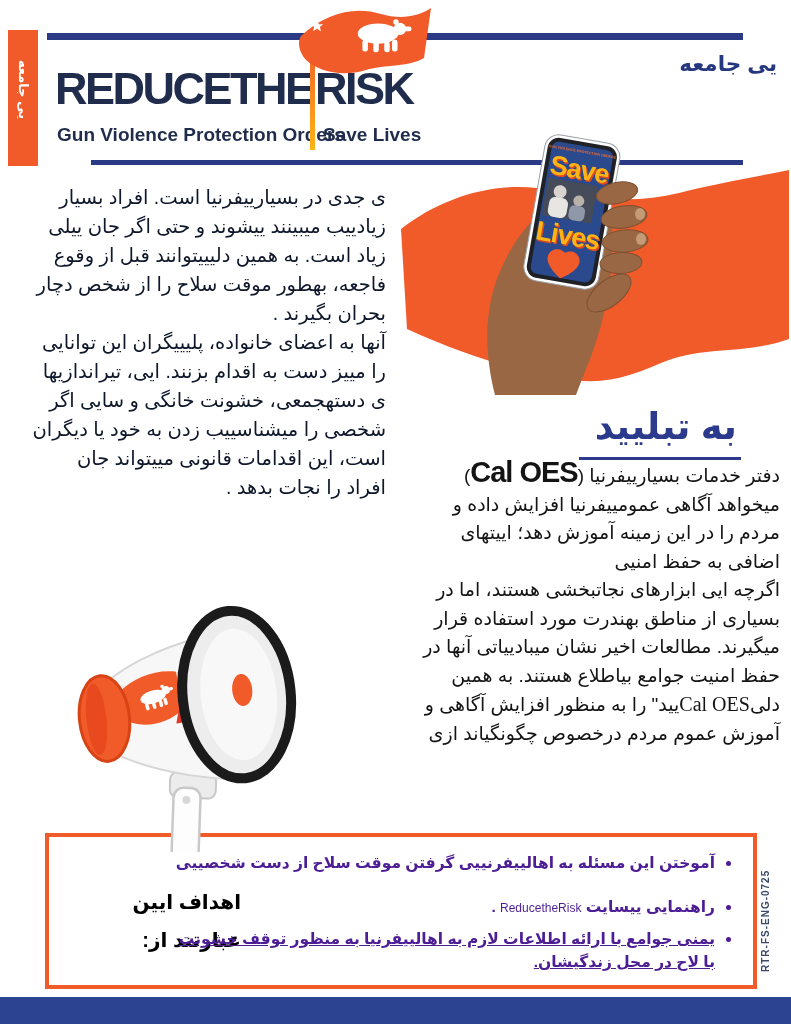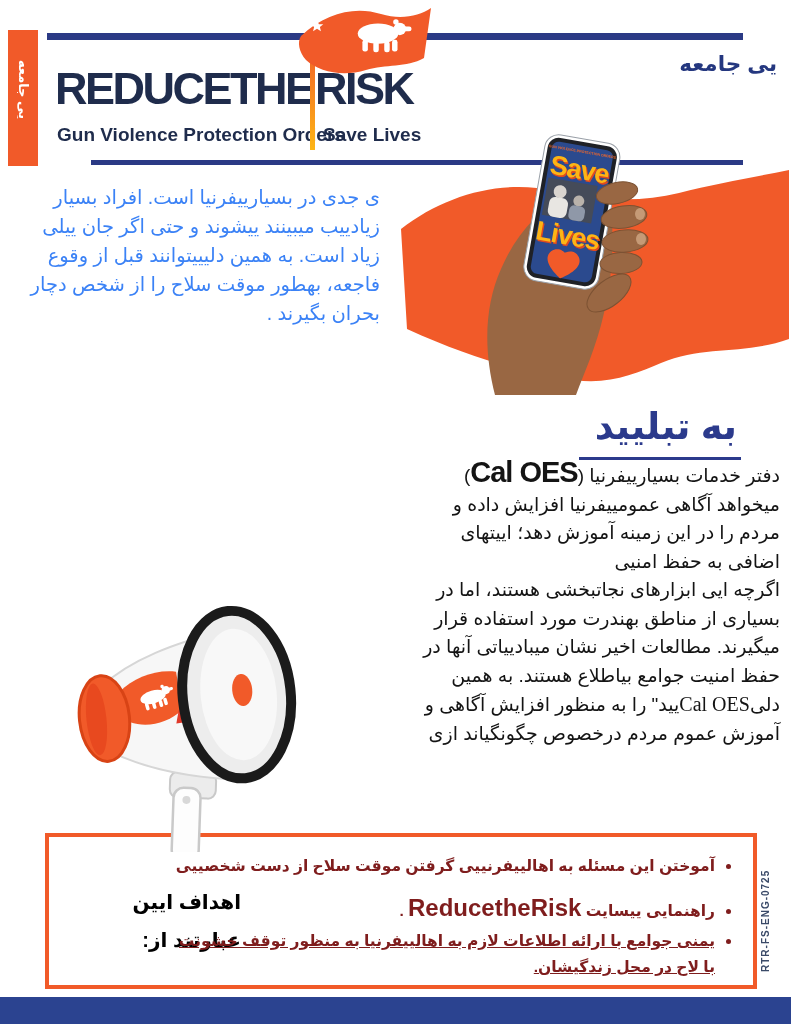--- a/index.html
+++ b/index.html
@@ -20,40 +20,40 @@
   .wm-right{left:315px;}
   .tagline{top:124px;color:#1f2c4c;font-weight:bold;font-size:19px;white-space:nowrap;}
   .tl-left{left:57px;}
   .tl-right{left:323px;}
   .fa-title{right:14px;top:44px;text-align:right;color:#24377f;direction:rtl;}
   .fa-title .l1{font-size:21.5px;font-weight:bold;}
   .fa-title .l2{font-size:21.5px;font-weight:bold;margin-top:7px;}
   .logo-flag{left:281px;top:2px;z-index:2;}
 
   
-  .intro{left:26px;top:183px;width:354px;direction:rtl;text-align:right;
-        font-size:19.5px;line-height:29px;color:#3b82f6;}
+  .intro{left:32px;top:183px;width:354px;direction:rtl;text-align:right;
+        font-size:19.5px;line-height:29px;color:#0f172a;}
   .intro p{margin:0;}
   .hand-art{left:393px;top:133px;z-index:2;}
   .cta-heading{right:33px;top:388px;direction:rtl;color:#2b3a8c;font-size:37px;font-weight:bold;
         border-bottom:3.5px solid #2b3a8c;padding:0 4px 9px 16px;}
   .body-right{left:413px;top:458px;width:367px;direction:rtl;text-align:right;
         font-size:19px;line-height:28.5px;color:#141414;}
   .body-right p{margin:0;}
   .latin-big{font-weight:bold;font-size:29px;letter-spacing:-1px;}
   .latin-serif{font-family:"Liberation Serif","DejaVu Serif",serif;font-size:20px;}
-  .latin-bold{font-weight:bold;font-size:24px;}
+  .latin-bold{font-weight:normal;font-size:12px;}
   .megaphone-art{left:46px;top:600px;z-index:3;}
 
   
   .goals-box{left:45px;top:833px;width:704px;height:148px;border:4px solid #f15a29;background:#fff;z-index:2;}
   .goals-label{position:absolute;left:24px;top:46px;width:168px;direction:rtl;text-align:right;
         color:#000;font-size:20px;font-weight:bold;line-height:38px;}
   .goals-list{position:absolute;right:14px;top:14px;width:540px;margin:0;direction:rtl;
-        padding:0 24px 0 0;list-style:disc;color:#7f1d1d;font-size:15.5px;font-weight:bold;line-height:23px;}
+        padding:0 24px 0 0;list-style:disc;color:#4c1d95;font-size:15.5px;font-weight:bold;line-height:23px;}
   .goals-list li{margin-bottom:19px;text-align:right;}
   .goals-list li:nth-child(2){margin-bottom:7px;}
   .goals-list li:last-child{margin-bottom:11px;text-decoration:underline;}
 
   .doc-code{left:760px;top:852px;height:120px;writing-mode:vertical-rl;transform:rotate(180deg);
         font-size:10px;font-weight:bold;letter-spacing:1px;color:#3a4a68;}
   .bottom-bar{left:0;top:997px;width:791px;height:27px;background:#2b4390;}
 </style>
 </head>
 <body>
@@ -139,20 +139,21 @@
       <ellipse cx="216" cy="160" rx="26" ry="13" transform="rotate(-38 216 160)"></ellipse>
     </g>
     <g fill="#c59a76">
       <ellipse cx="247" cy="81" rx="5" ry="6"></ellipse>
       <ellipse cx="248" cy="106" rx="5" ry="6"></ellipse>
     </g>
   </svg>
 
   <div class="abs intro" dir="rtl">
     <p>ی جدی در بسیارییفرنیا است. افراد بسیار زیادییب میبینند ییشوند و حتی اگر جان ییلی زیاد است. به همین دلیییتوانند قبل از وقوع فاجعه، بهطور موقت سلاح را از شخص دچار بحران بگیرند .</p>
+    <p>آنها به اعضای خانواده، پلیییگران این توانایی را مییز دست به اقدام بزنند. ایی، تیراندازیها ی دستهجمعی، خشونت خانگی و سایی اگر شخصی را میشناسییب زدن به خود یا دیگران است، این اقدامات قانونی مییتواند جان افراد را نجات بدهد .</p>
   </div>
 
   <h2 class="abs cta-heading" style="margin:17px;" dir="rtl">به تبلیید</h2>
 
   <div class="abs body-right" dir="rtl">
     <p><span>دفتر خدمات بسیارییفرنیا (</span><span class="latin-big">Cal OES</span><span>) میخواهد آگاهی عمومییفرنیا افزایش داده و مردم را در این زمینه آموزش دهد؛ اییتهای اضافی به حفظ امنیی</span></p>
     <p><span>اگرچه ایی ابزارهای نجاتبخشی هستند، اما در بسیاری از مناطق بهندرت مورد استفاده قرار میگیرند. مطالعات اخیر نشان میبادییاتی آنها در حفظ امنیت جوامع بیاطلاع هستند. به همین دلی</span><span class="latin-serif">Cal OES</span><span>یید" را به منظور افزایش آگاهی و آموزش عموم مردم درخصوص چگونگیاند ازی</span></p>
   </div>
 
   <svg class="abs megaphone-art" width="302" height="252" viewBox="0 0 302 252">

